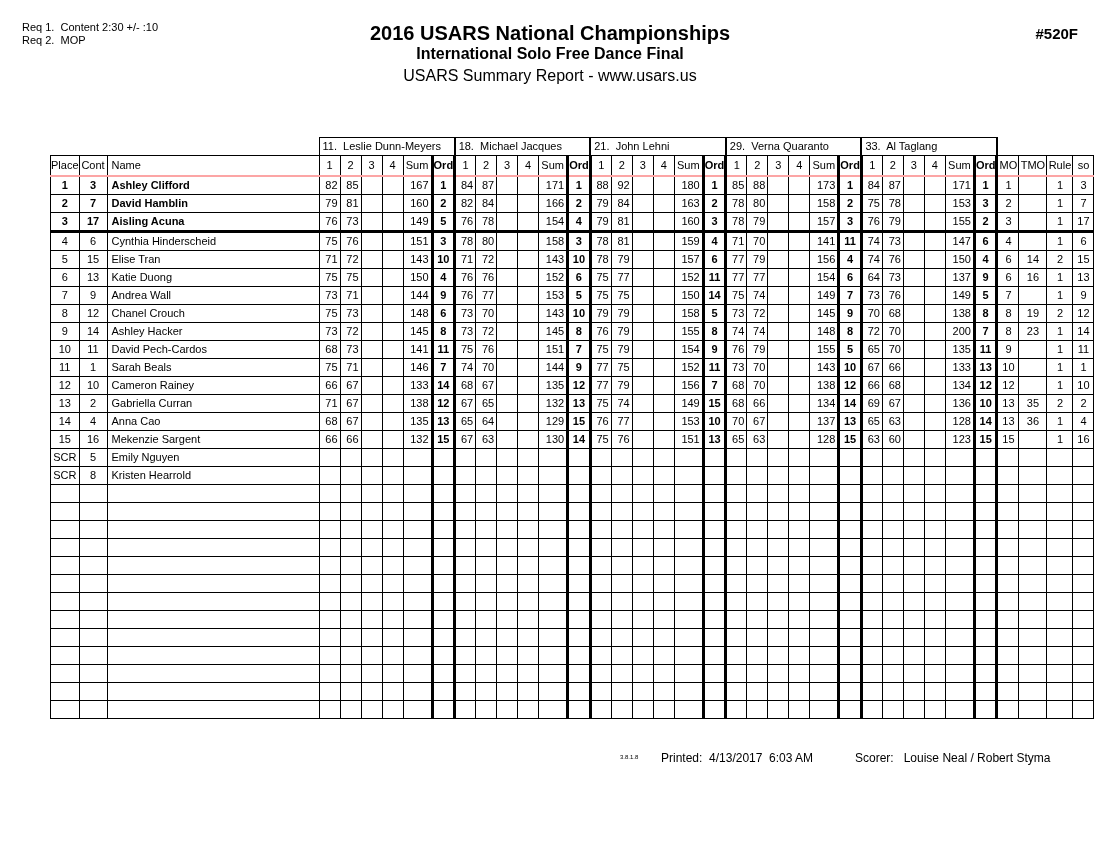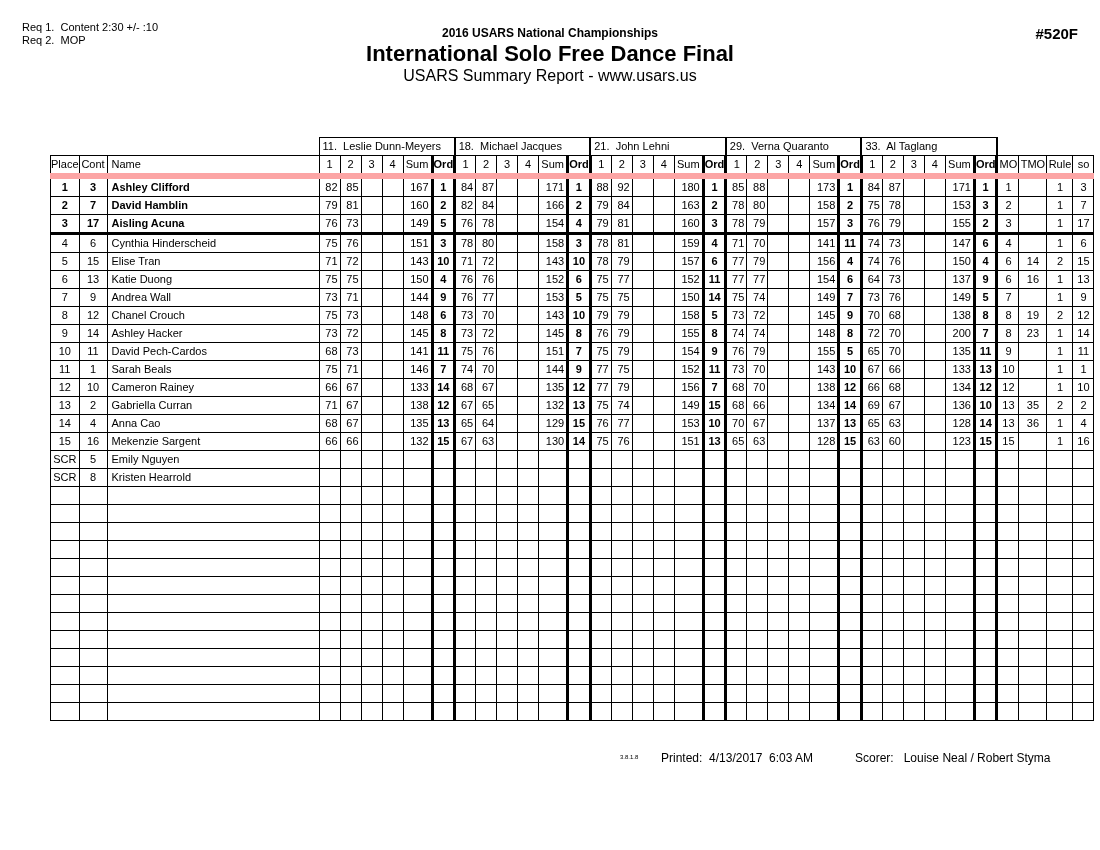--- a/index.html
+++ b/index.html
@@ -4,36 +4,36 @@
 <style>
   * { box-sizing: border-box; }
   html,body { margin:0; padding:0; }
   body {
     width:1100px; height:850px; background:#fff; color:#000;
     font-family:"Liberation Sans", sans-serif; position:relative; overflow:hidden;
   }
   .req { position:absolute; left:14px; top:21px; font-size:11px; line-height:13px; }
   .req div { white-space:pre;padding-left:8px; }
   .titles { position:absolute; left:0; top:24px; width:1100px; text-align:center; }
-  .t1 { font-size:12px; font-weight:bold; line-height:19px; }
+  .t1 { font-size:20px; font-weight:bold; line-height:19px; }
   .t2 { font-size:14px; line-height:20px; white-space:pre; }
-  .t3 { font-size:22px; font-weight:bold; line-height:22px; }
+  .t3 { font-size:16px; font-weight:bold; line-height:22px; }
   .t4 { font-size:16px; line-height:21px; }
   .report-num { position:absolute; right:22px; top:25px; font-size:15px; font-weight:bold; }
 
   table#results {
     position:absolute; left:14px; top:137px;
     border-collapse:collapse; table-layout:fixed; font-size:11px;margin-left:36px;
   }
   #results td {
     border:1px solid #000; height:18px; padding:0 2px 0 0;
     text-align:right; white-space:pre; overflow:hidden; line-height:17px;
   }
   #results tr.judge-row td { height:17px; }
-  #results tr.col-head td { height:20px; border-bottom:6px solid #fca5a5; }
+  #results tr.col-head td { height:20px; border-bottom:2px solid #fca5a5; }
   #results td.c { text-align:center; padding:0; }
   #results td.l { text-align:left; padding:0 0 0 4px; }
   #results td.blank { border:none; background:#fff; }
   #results td.judge-name { text-align:left; padding:0 0 0 3px; border-right:2px solid #000; font-weight:normal; }
   #results td.ord { border-left:3px solid #000; border-right:3px solid #000; font-weight:bold; text-align:center; padding:0; }
   #results tr.divider td { border-bottom:3px solid #000; }
   #results td.b { font-weight:bold; }
 
   .footer { position:absolute; left:0; top:750px; width:956px; height:20px; font-size:12px; }
   .footer span { position:absolute; white-space:pre; }

